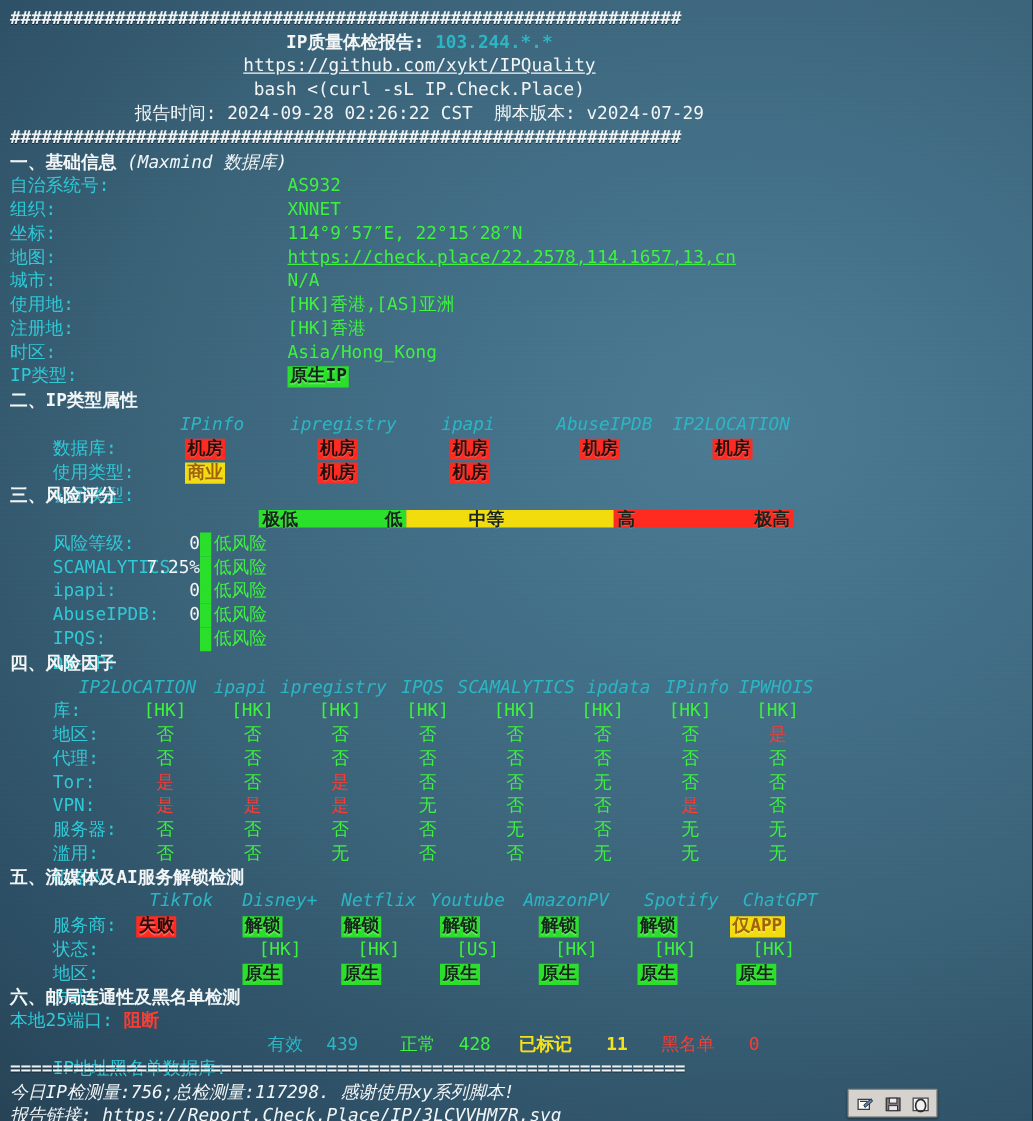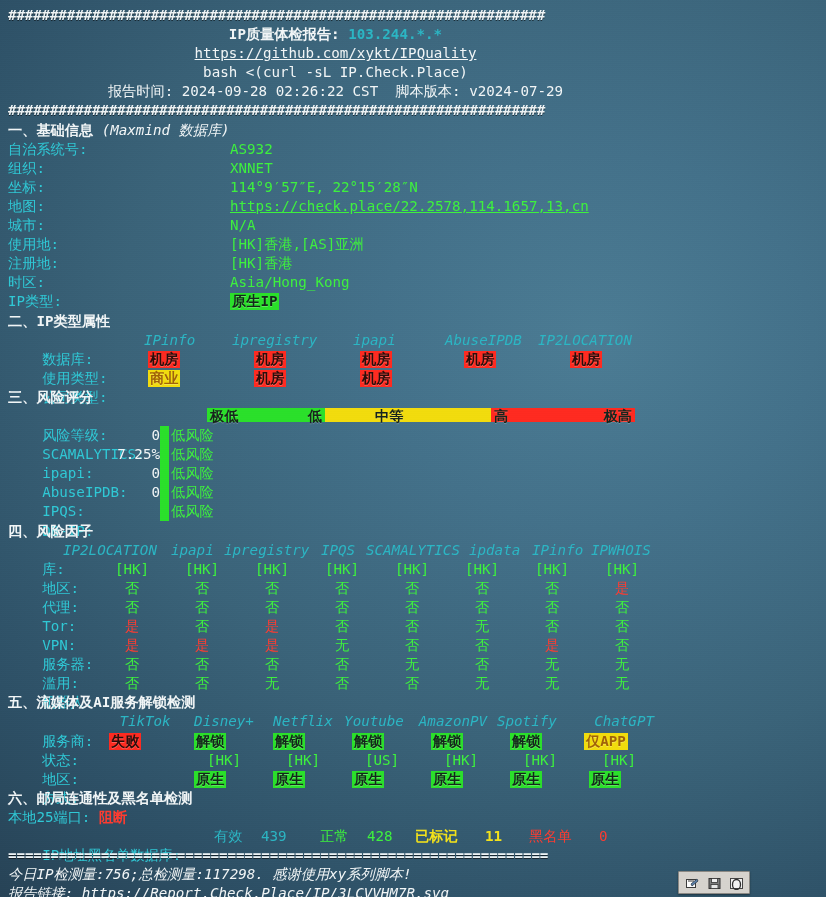--- a/index.html
+++ b/index.html
@@ -339,21 +339,21 @@
 
   <div class="row"><span class="c-white bold">五、流媒体及AI服务解锁检测</span></div>
 
   <div class="row">
     <span class="c-cyan">服务商:</span>
     <span class="abs c-teal italic" style="left:98px;top:0;width:78px;text-align:center">TikTok</span>
     <span class="abs c-teal italic" style="left:177px;top:0;width:78px;text-align:center">Disney+</span>
     <span class="abs c-teal italic" style="left:256px;top:0;width:78px;text-align:center">Netflix</span>
     <span class="abs c-teal italic" style="left:327px;top:0;width:78px;text-align:center">Youtube</span>
     <span class="abs c-teal italic" style="left:406px;top:0;width:78px;text-align:center">AmazonPV</span>
-    <span class="abs c-teal italic" style="left:489px;top:0;width:78px;text-align:left">Spotify</span>
+    <span class="abs c-teal italic" style="left:489px;top:0;width:78px;text-align:right">Spotify</span>
     <span class="abs c-teal italic" style="left:568px;top:0;width:78px;text-align:right">ChatGPT</span>
   </div>
 
   <div class="row">
     <span class="c-cyan">状态:</span>
     <span class="abs badge bg-red" style="left:101px;top:1px">失败</span>
     <span class="abs badge bg-green" style="left:186px;top:1px">解锁</span>
     <span class="abs badge bg-green" style="left:265px;top:1px">解锁</span>
     <span class="abs badge bg-green" style="left:344px;top:1px">解锁</span>
     <span class="abs badge bg-green" style="left:423px;top:1px">解锁</span>

